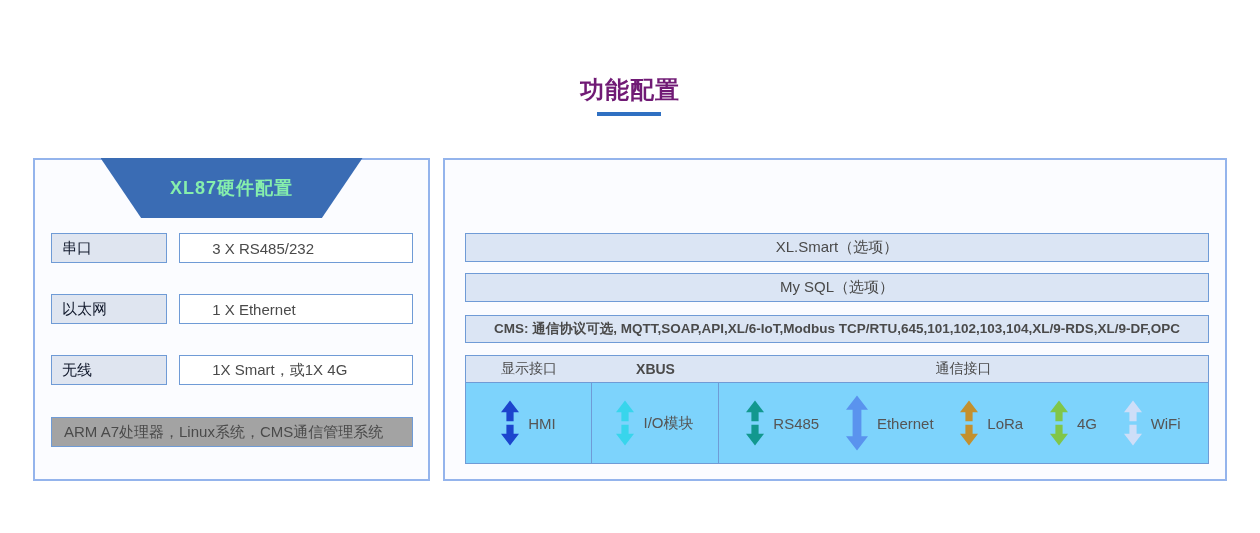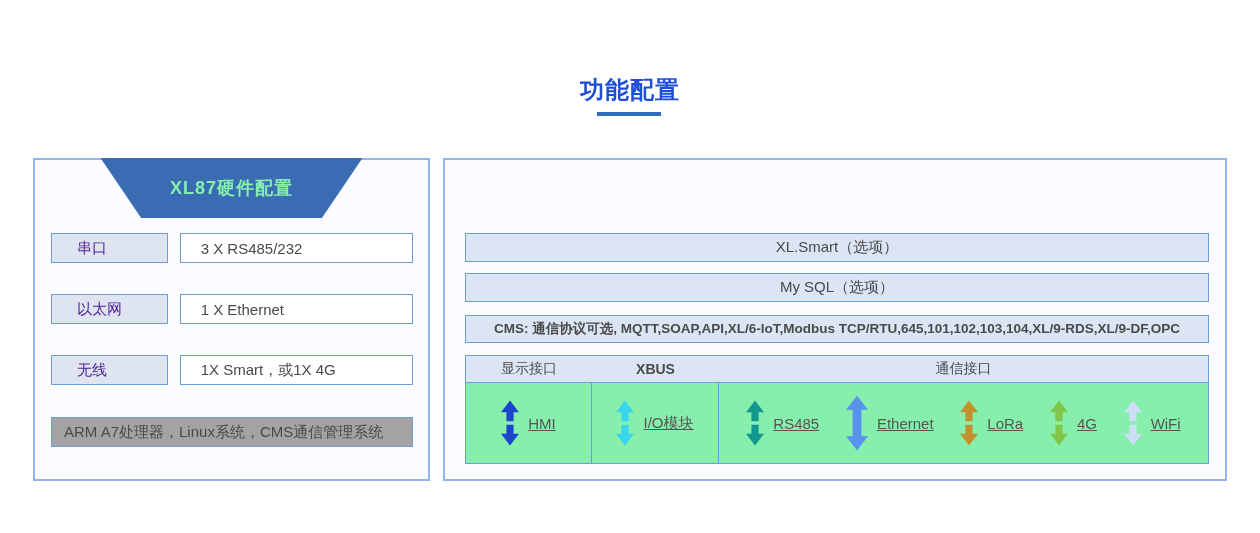--- a/index.html
+++ b/index.html
@@ -1,59 +1,59 @@
 <!DOCTYPE html>
 <html><head>
 <meta charset="utf-8">
 <style>
   * { margin:0; padding:0; box-sizing:border-box; }
   html,body { background:#ffffff; }
   body { font-family:"Liberation Sans","DejaVu Sans",sans-serif; }
   .stage { position:relative; width:1260px; height:533px; background:#ffffff; overflow:hidden; margin:0 auto; }
 
   .page-title { position:absolute; top:74px; left:0; width:100%; text-align:center;
-                font-size:24px; font-weight:bold; color:#1d4ed8; letter-spacing:1px; }
+                font-size:24px; font-weight:bold; color:#701a75; letter-spacing:1px; }
   .title-underline { position:absolute; top:112px; left:597px; width:64px; height:4px; background:#2f70c2; }
 
   .panel { position:absolute; top:158px; border:2px solid #94b4ec; background:#fbfcff; }
   .panel-left  { left:33px;  width:397px; height:323px; }
   .panel-right { left:443px; width:784px; height:323px; }
 
   .banner { position:absolute; top:-2px; left:50%; transform:translateX(-50%);
             height:60px; background:#3a6cb4; color:#86efac; font-size:18px; font-weight:bold;
             display:flex; align-items:center; justify-content:center; letter-spacing:1px;
             clip-path:polygon(0 0, 100% 0, 84.5% 100%, 15.5% 100%); }
   .banner-left  { width:262px; }
   .banner-right { width:278px; clip-path:polygon(0 0, 100% 0, 85.7% 100%, 14.3% 100%); }
 
   .lrow { position:absolute; left:16px; width:362px; height:30px; display:flex; }
   .lrow-label { width:119px; height:30px; border:1.5px solid #6f9bd6; background:#dfe5f0;
-                color:#4c1d95; font-size:15px; display:flex; align-items:center; padding-left:25px; }
+                color:#0f172a; font-size:15px; display:flex; align-items:center; padding-left:10px; }
   .lrow-value { width:239px; height:30px; margin-left:12px; border:1.5px solid #6f9bd6; background:#ffffff;
-                color:#4a4a4a; font-size:15px; display:flex; align-items:center; padding-left:20px; }
+                color:#4a4a4a; font-size:15px; display:flex; align-items:center; padding-left:32px; }
   .lrow-footer { position:absolute; left:16px; width:362px; height:30px; border:1.5px solid #6f9bd6;
                  background:#a3a3a3; color:#4a4a4a; font-size:15px; display:flex; align-items:center; padding-left:12px; }
 
   .rbar { position:absolute; left:20px; width:744px; height:29px; border:1.5px solid #6f9bd6;
           background:#dbe5f4; color:#4a4a4a; font-size:15px;
           display:flex; align-items:center; justify-content:center; }
   .rbar-cms { height:28px; font-size:13.5px;font-weight:bold; }
 
-  .rtable { position:absolute; left:20px; top:195px; width:744px; border:1.5px solid #6f9bd6; background:#86efac; }
+  .rtable { position:absolute; left:20px; top:195px; width:744px; border:1.5px solid #6f9bd6; background:#7dd3fc; }
   .rtable-head { display:flex; height:27px; background:#dbe5f4; border-bottom:1.5px solid #6f9bd6;
                  color:#4a4a4a; font-size:14px; }
   .rtable-head span { display:flex; align-items:center; justify-content:center; }
   .hcol-1 { width:126px; } .hcol-2 { width:127px;font-weight:bold; } .hcol-3 { flex:1; }
   .rtable-body { display:flex; height:80px; }
   .rcell { display:flex; align-items:center; justify-content:space-around; }
   .rcell-1 { width:126px; border-right:1.5px solid #6f9bd6; }
   .rcell-2 { width:127px; border-right:1.5px solid #6f9bd6; }
   .rcell-3 { flex:1; padding:0 14px; }
   .arrow-item { display:flex; align-items:center; gap:9px; }
-  .arrow-item .lbl { color:#555555; font-size:15px;text-decoration:underline; }
+  .arrow-item .lbl { color:#555555; font-size:15px; }
   .arrow-glyph { display:flex; align-items:center; }
 </style>
 </head>
 <body>
 
 <div class="stage">
 
   <div class="page-title">功能配置</div>
   <div class="title-underline"></div>
 

